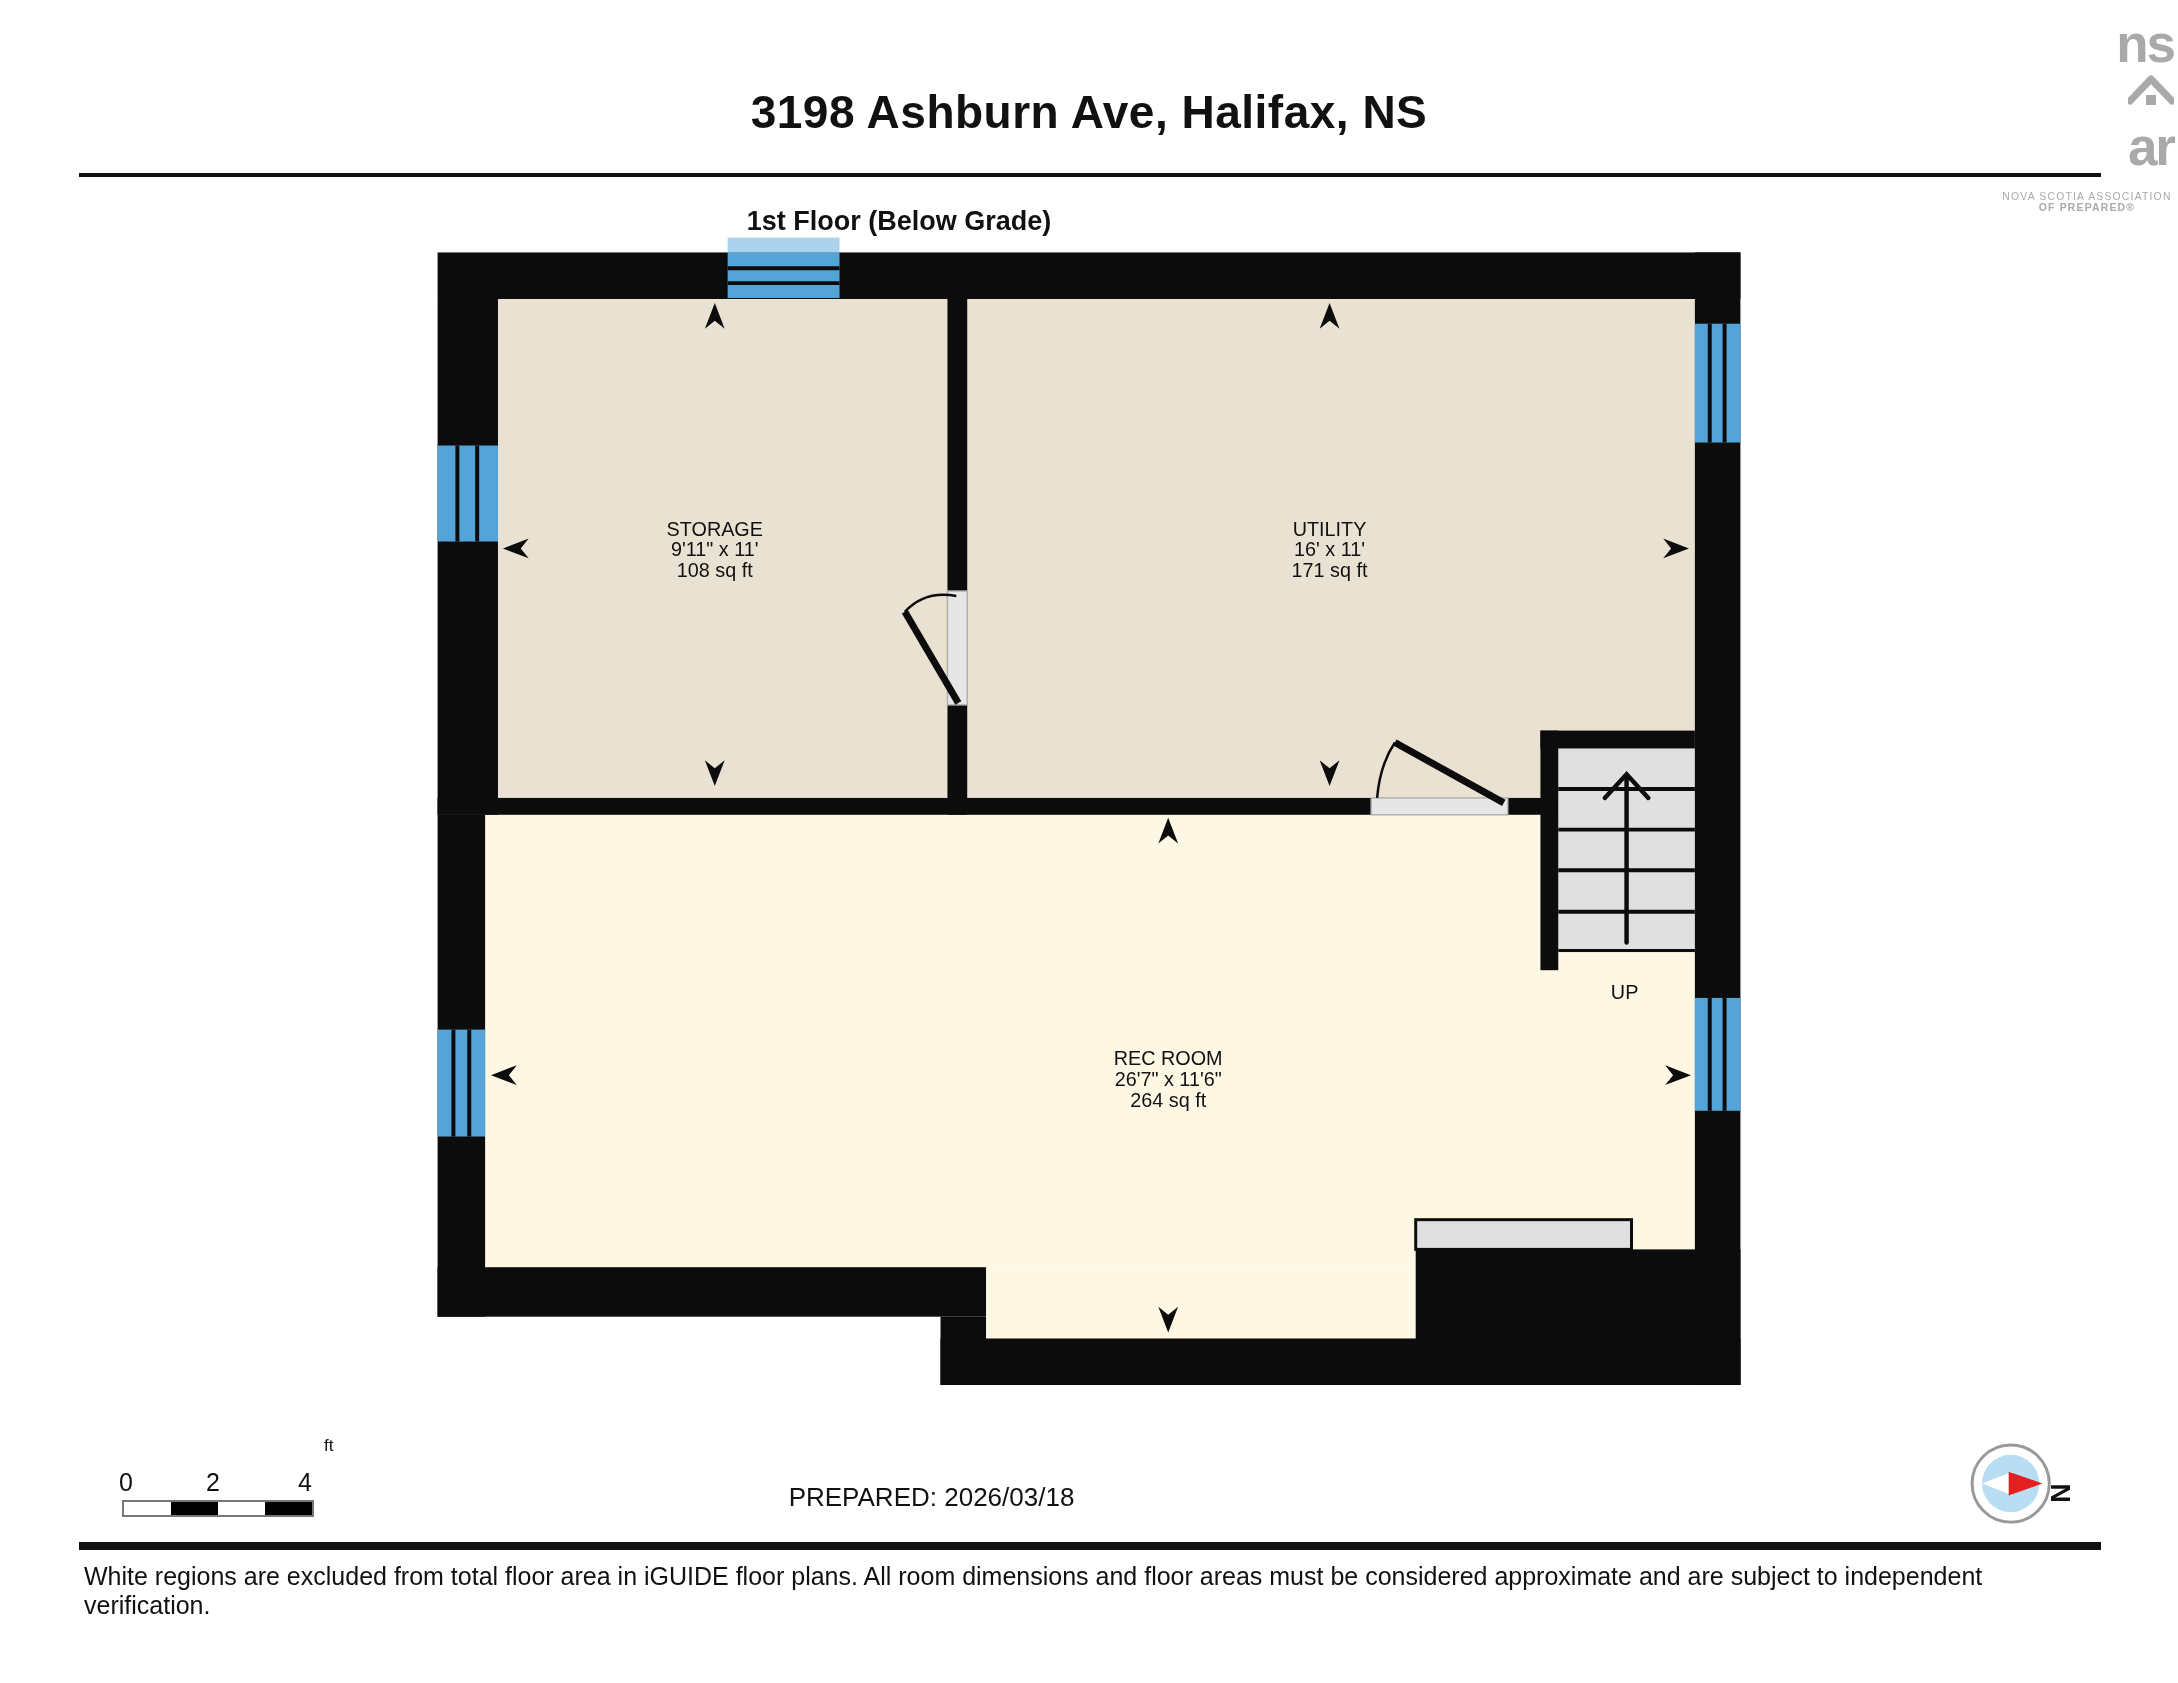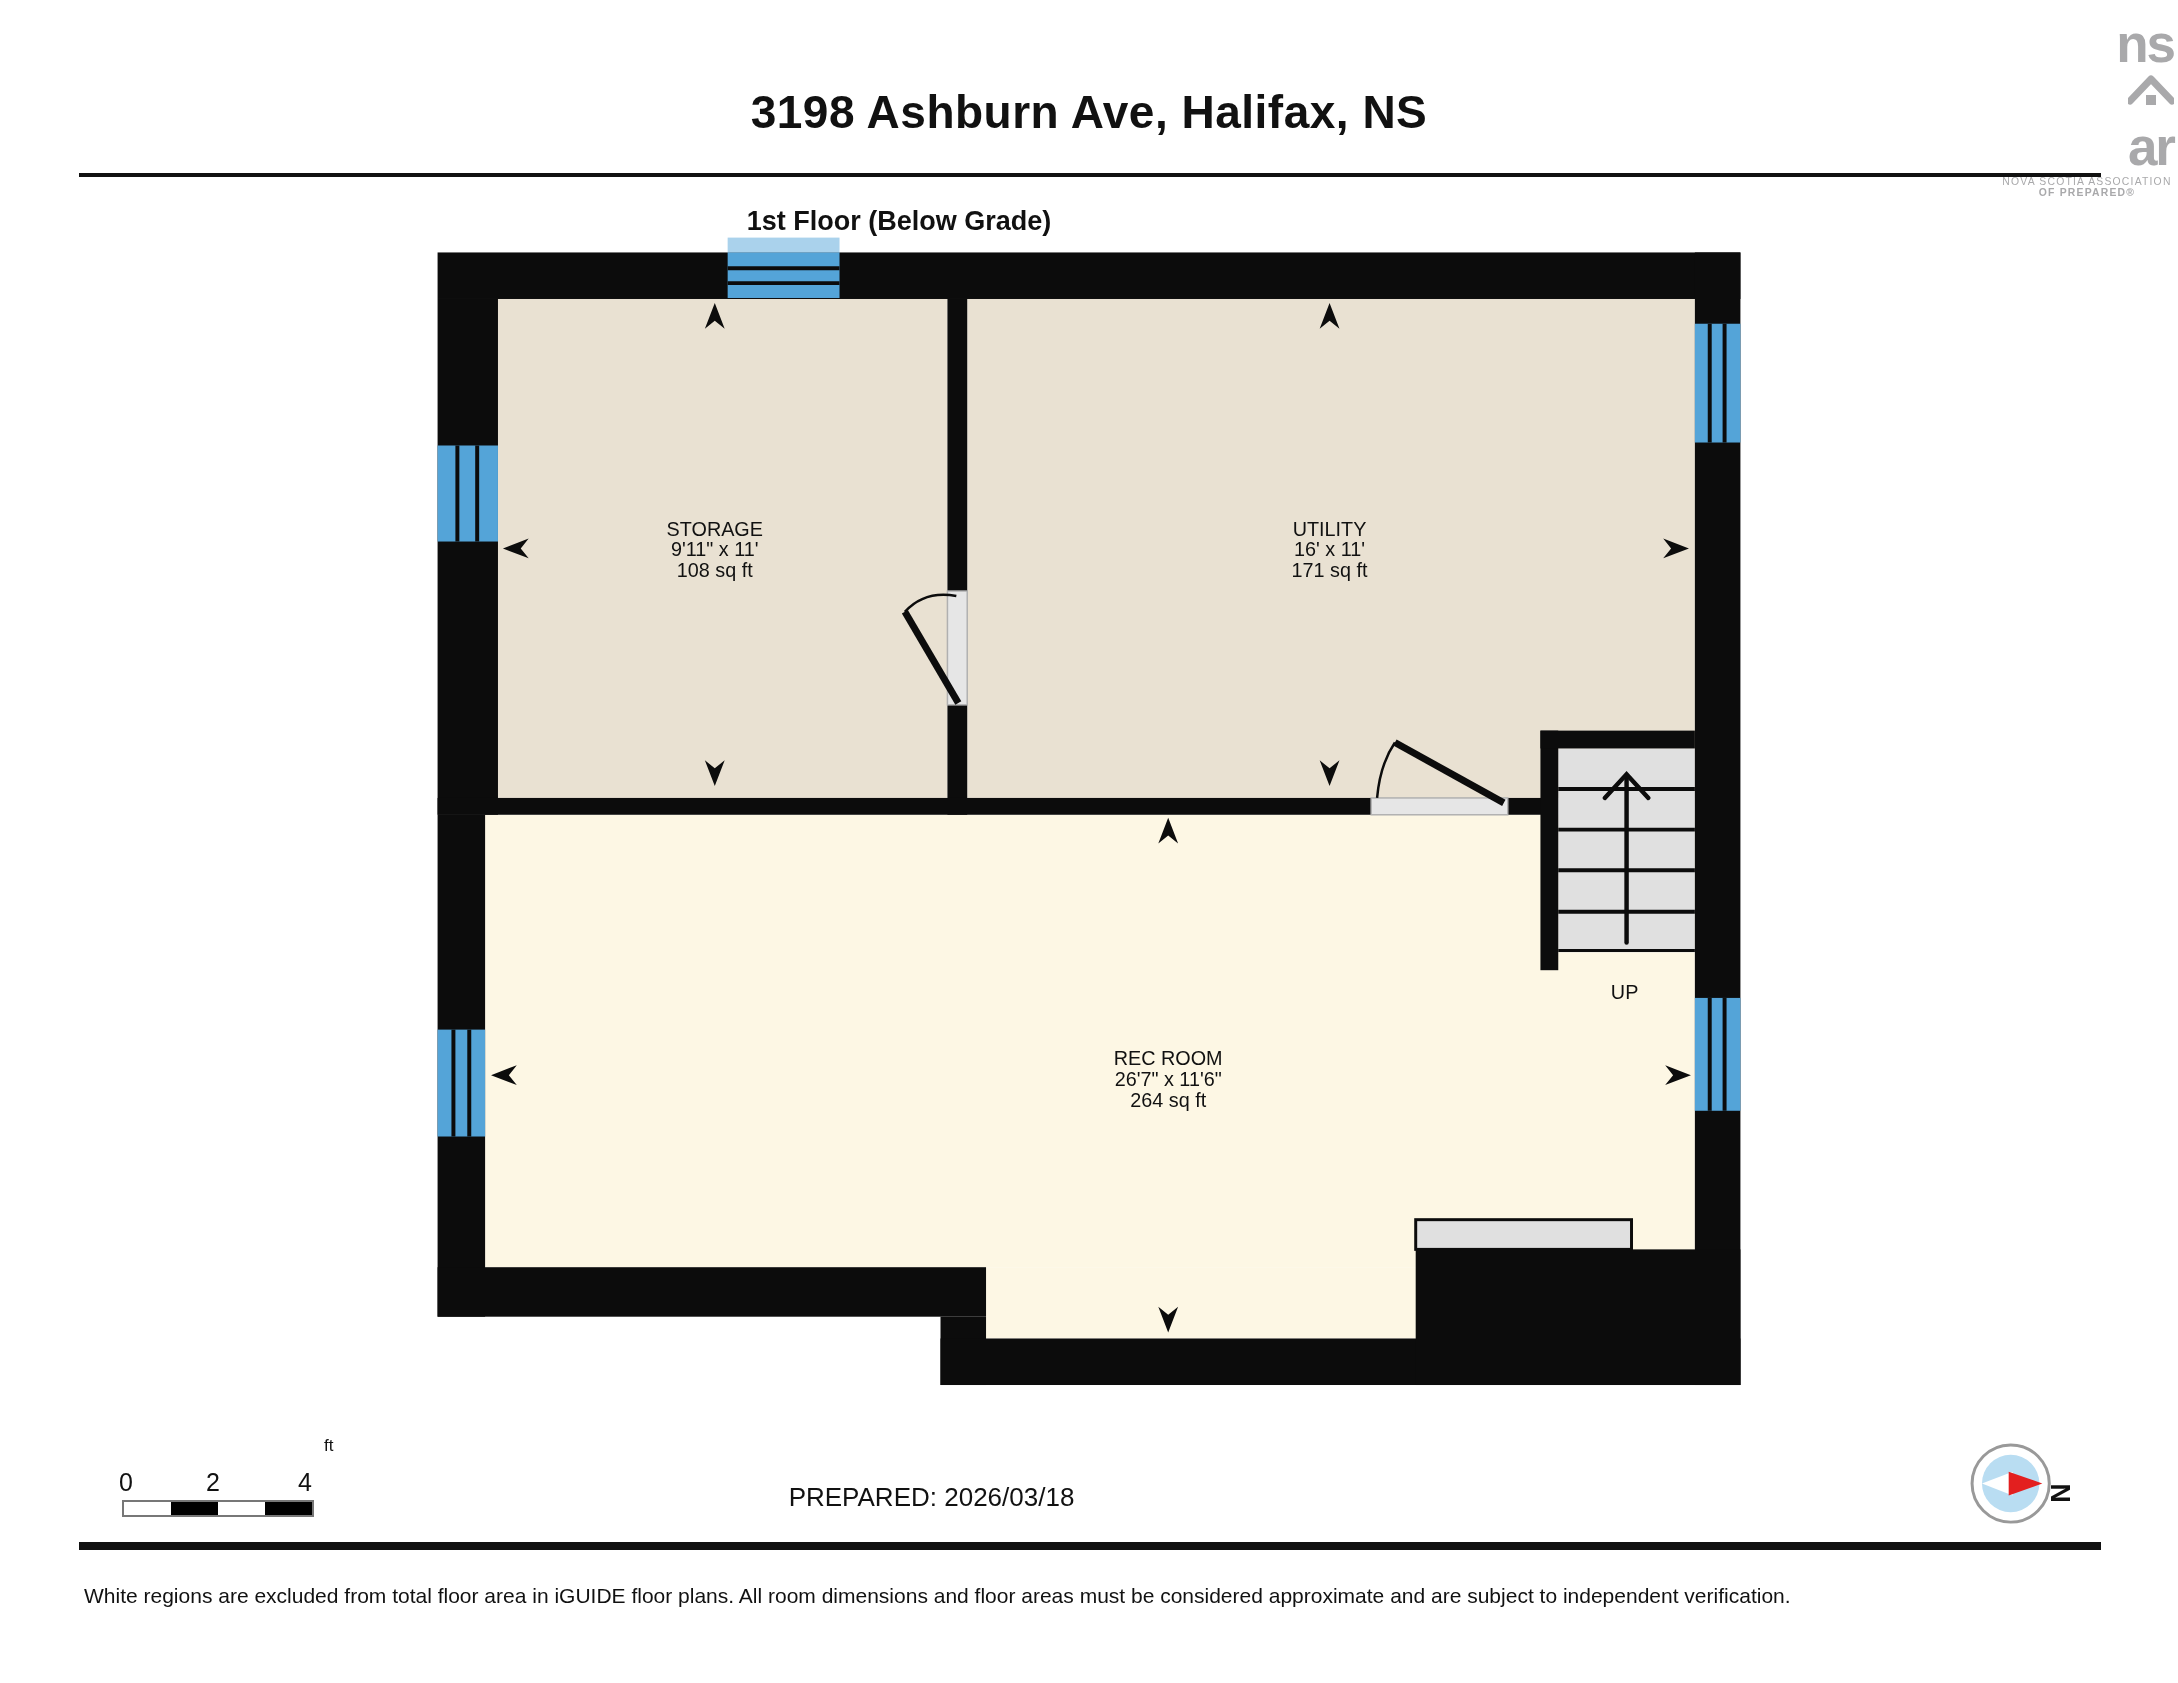--- a/index.html
+++ b/index.html
@@ -17,42 +17,42 @@
     position:absolute;top:205px;left:0;width:1798px;
     display:flex;justify-content:center;gap:24px;font-size:27px;
   }
   .floor-label{font-weight:bold;line-height:32px;}
   .areas div{line-height:32px;}
   .areas div + div{margin-top:20px;}
   
   .logo{position:absolute;left:2000px;top:16px;width:174px;text-align:center;color:#a9a9ab;}
   .logo-row{display:flex;align-items:flex-end;justify-content:center;gap:2px;
     font-size:53px;font-weight:bold;line-height:55px;letter-spacing:-2px;flex-direction:column;}
-  .logo-cap{font-size:10.4px;letter-spacing:1.2px;margin-top:2px;white-space:nowrap;}
+  .logo-cap{font-size:10.4px;letter-spacing:1.2px;margin-top:17px;white-space:nowrap;}
   .logo-cap2{font-size:10.4px;letter-spacing:1.2px;font-weight:bold;}
   
   .plan-svg{position:absolute;left:0;top:0;}
   .room-label{font-size:20px;fill:#111;text-anchor:middle;}
   
   .scale-ticks span{position:absolute;font-size:25px;}
   .scale-bar{
     position:absolute;left:122px;top:1500px;width:188px;height:13px;
     border:2px solid #777;display:flex;
   }
   .scale-bar div{flex:1;}
   .seg-w{background:#fff;}
   .seg-b{background:#000;}
   .scale-unit{position:absolute;left:324px;top:1436px;font-size:17px;}
   
   .prepared{position:absolute;left:0;top:1482px;width:1863px;text-align:center;font-size:26px;}
   
   .compass{position:absolute;left:1963px;top:1436px;}
   
   .footer-rule{position:absolute;left:79px;top:1542px;width:2022px;height:8px;background:#111;}
-  .footer-text{position:absolute;left:84px;top:1562px;width:2020px;font-size:21px;margin-top:22px;}
+  .footer-text{position:absolute;left:84px;top:1562px;width:2020px;font-size:25px;}
 </style>
 </head>
 <body>
 
 <div class="title">3198 Ashburn Ave, Halifax, NS</div>
 <div class="title-rule"></div>
 
 <div class="floor-info">
   <div class="floor-label">1st Floor (Below Grade)</div>
 </div>

